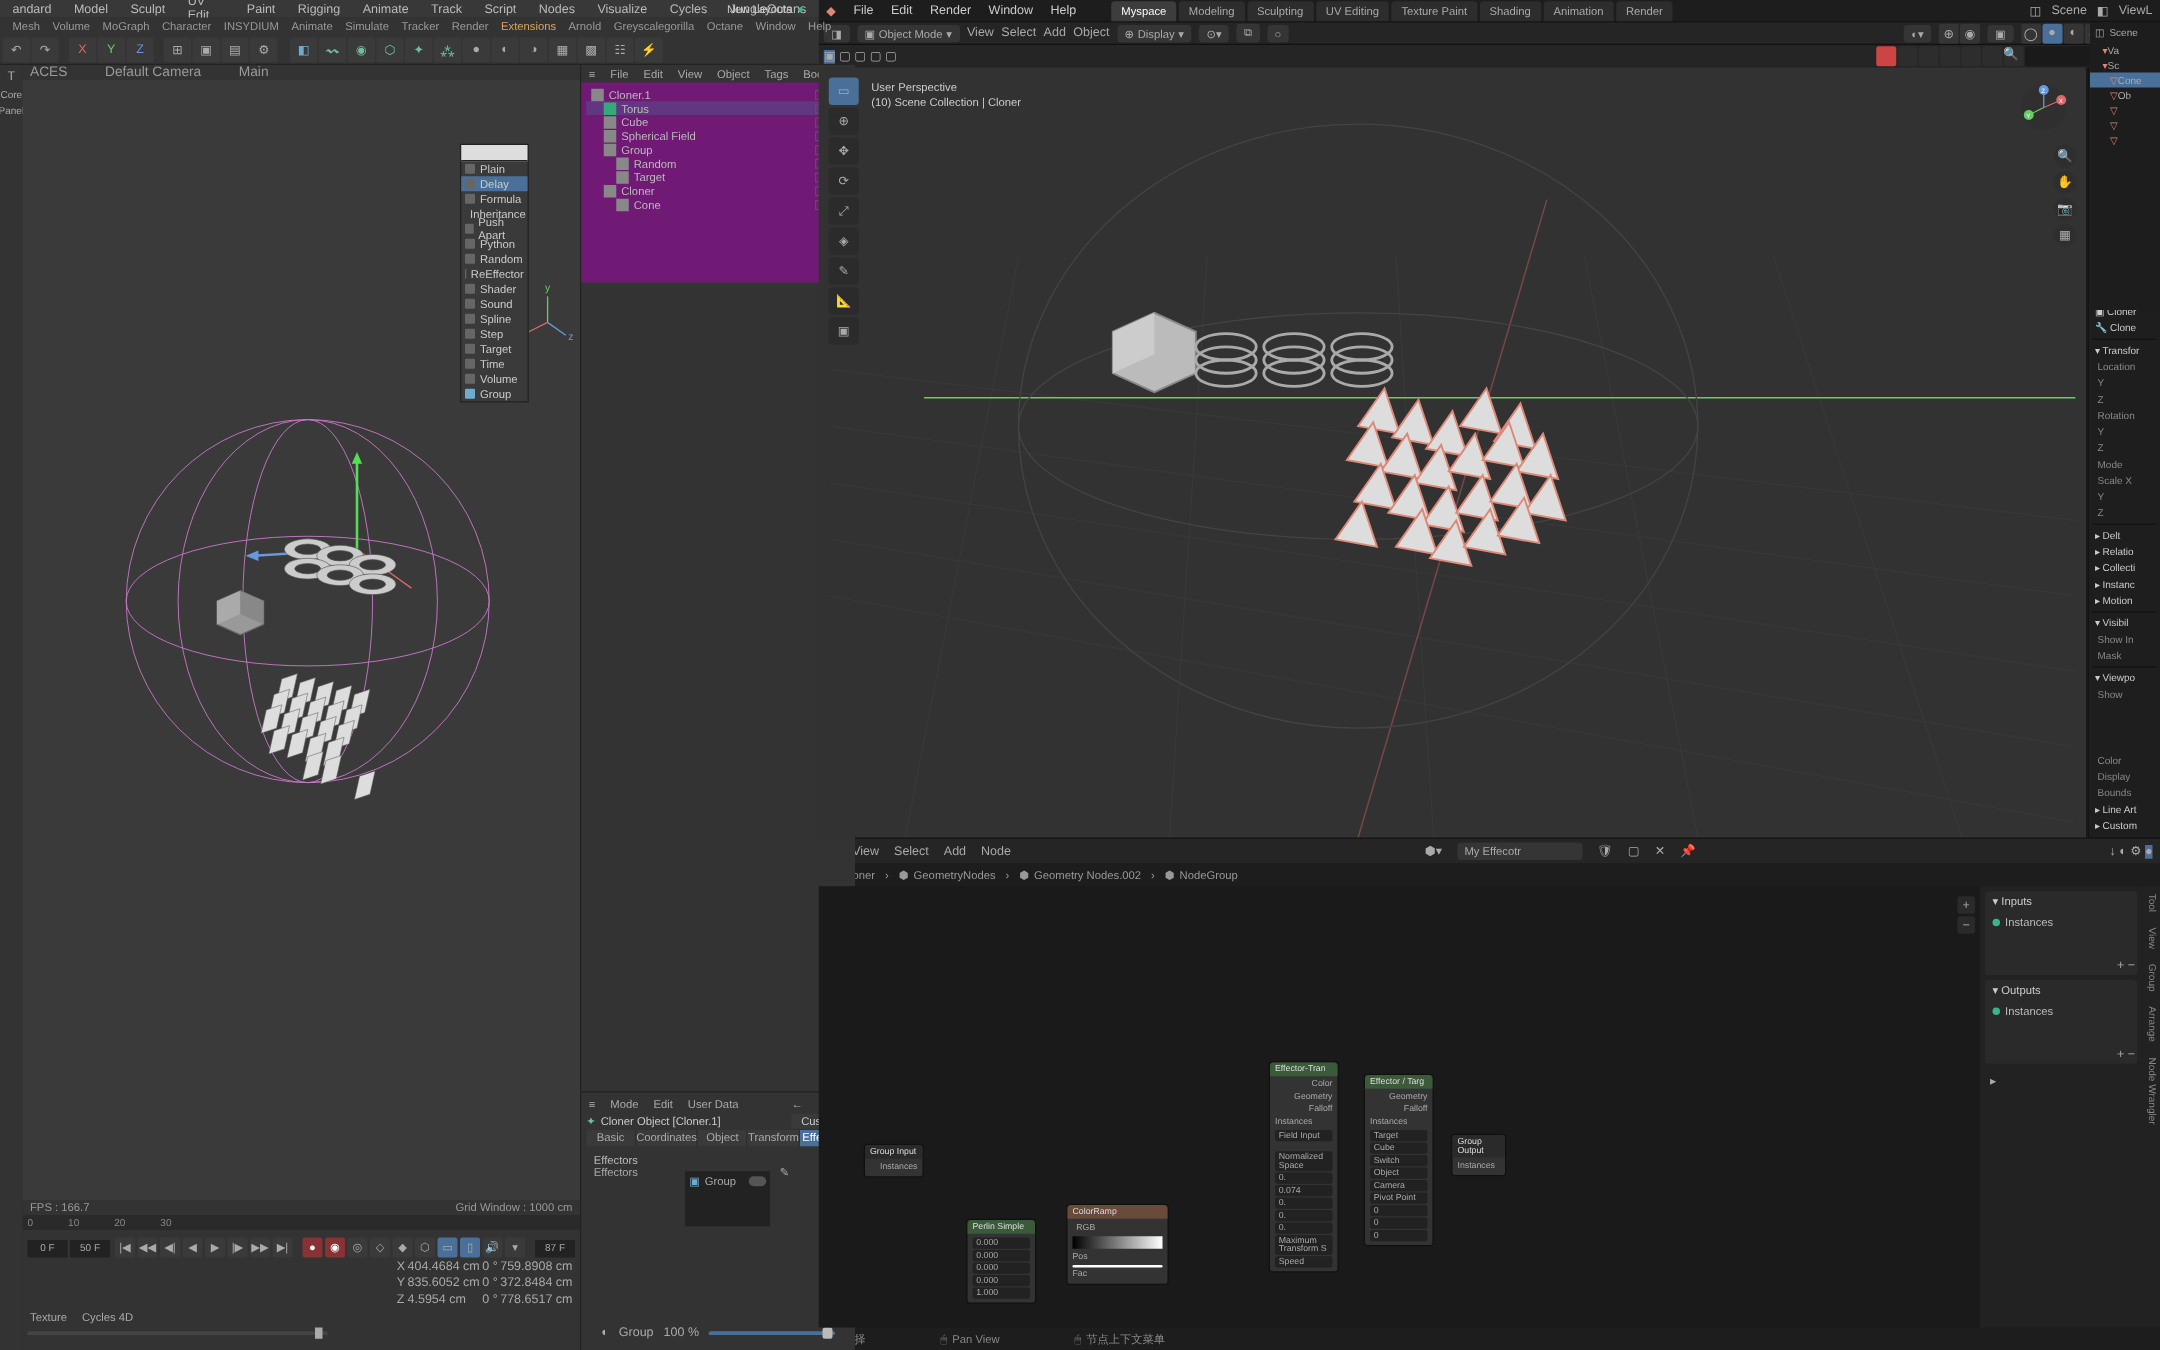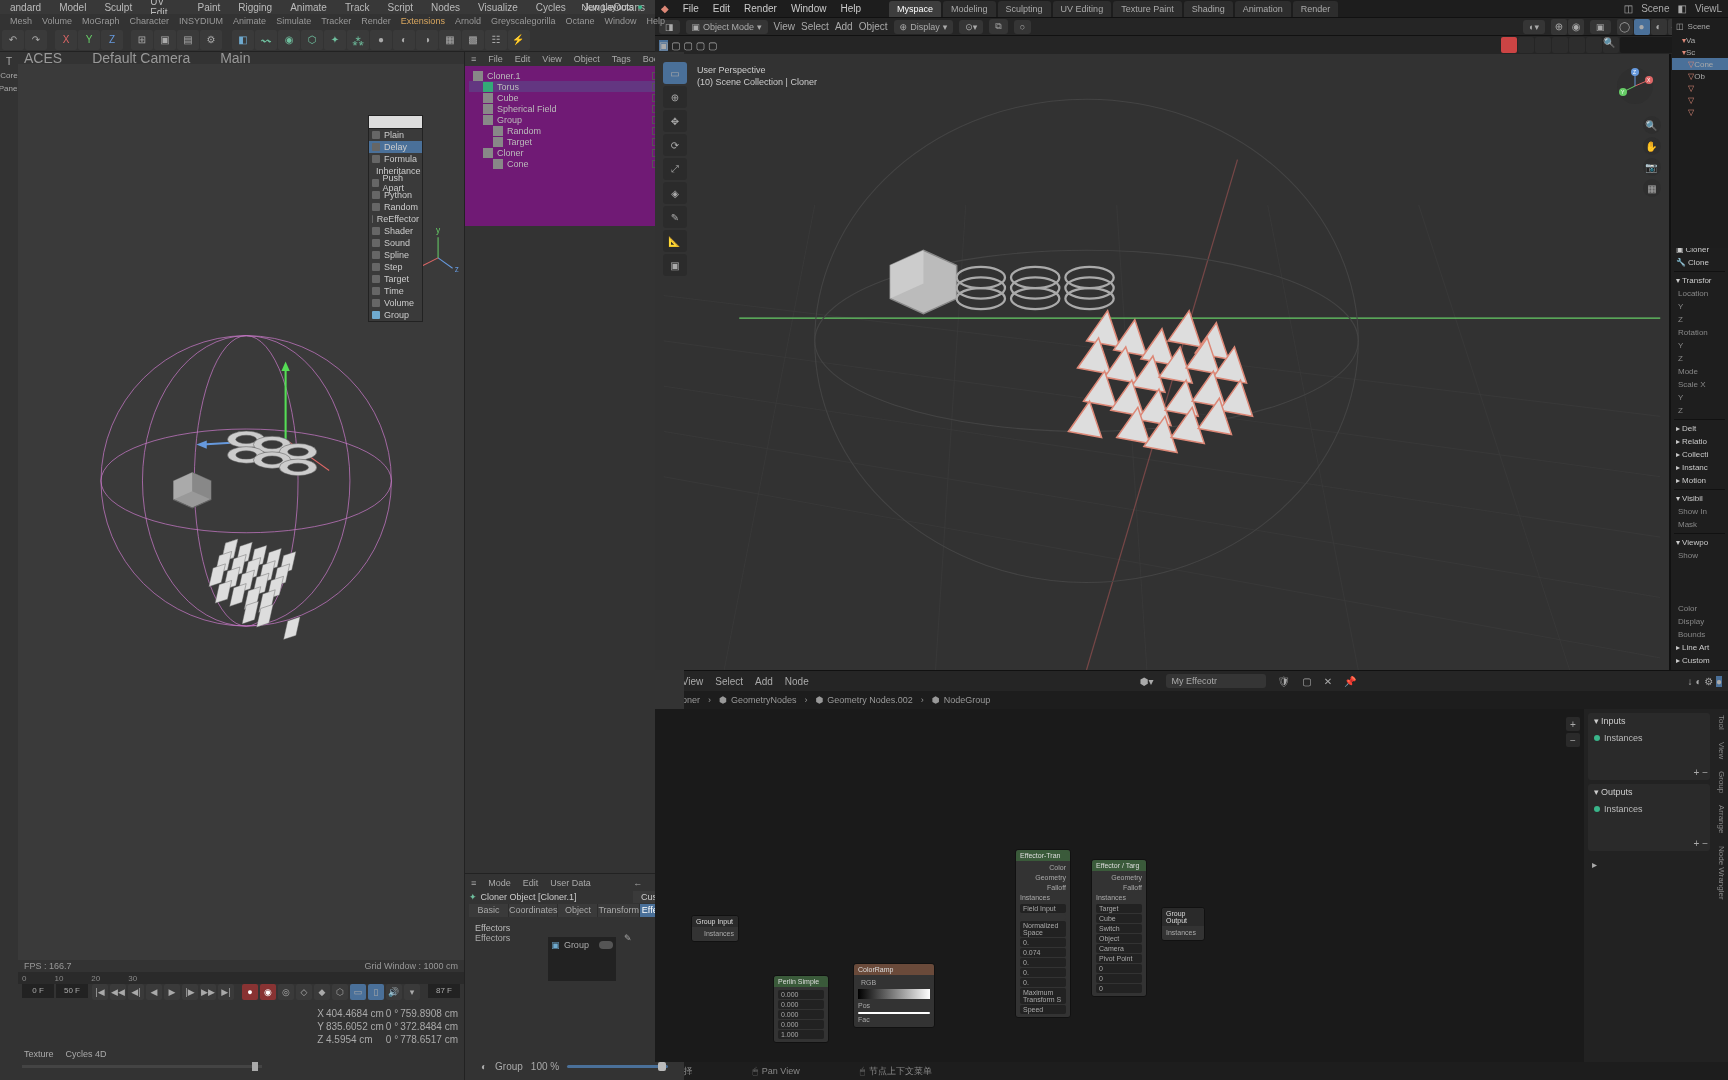--- a/index.html
+++ b/index.html
@@ -12,21 +12,21 @@
 .c4d-menubar span{cursor:pointer}
 .c4d-submenubar{height:14px;background:#333;display:flex;gap:10px;padding:0 10px;align-items:center;color:#999;font-size:9px}
 .c4d-newlayouts{position:absolute;right:12px;top:2px;font-size:9px;color:#ccc;display:flex;gap:4px;align-items:center}
 .c4d-toolbar{height:24px;background:#333;display:flex;align-items:center;gap:1px;padding-left:2px;border-bottom:1px solid #222}
 .c4d-toolbar .tb{width:22px;height:20px;background:#3a3a3a;display:flex;align-items:center;justify-content:center;border-radius:2px}
 .c4d-toolbar .tb.g{color:#6fbf9e}
 .c4d-toolbar .tb.b{color:#6faacf}
 .c4d-left-bar{width:18px;background:#333;display:flex;flex-direction:column;align-items:center;gap:4px;padding-top:4px}
 .c4d-mid{display:flex;flex:1}
 .c4d-main{flex:1;display:flex;flex-direction:column}
-.c4d-viewport-head{height:12px;background:#333;display:flex;align-items:center;padding:0 6px;color:#999;font-size:14px;gap:30px}
+.c4d-viewport-head{height:12px;background:#333;display:flex;align-items:center;padding:0 6px;color:#999;font-size:11px;gap:30px}
 .c4d-viewport{flex:1;background:#3a3a3a;position:relative}
 .c4d-rightpanel{width:220px;background:#333;display:flex;flex-direction:column;border-left:1px solid #222}
 .c4d-rp-menu{height:14px;display:flex;gap:12px;padding:0 6px;align-items:center;color:#aaa;font-size:9px}
 .c4d-outliner{flex:0 0 auto;min-height:160px;background:#701a75;padding:4px}
 .c4d-outliner .row{display:flex;align-items:center;height:11px;font-size:9px;color:#bbb;padding-left:4px}
 .c4d-outliner .row.lv1{padding-left:14px}
 .c4d-outliner .row.lv2{padding-left:24px}
 .c4d-outliner .row .ico{width:10px;height:10px;margin-right:4px;display:inline-block}
 .c4d-outliner .checks{margin-left:auto;display:flex;gap:2px}
 .c4d-outliner .checks span{width:8px;height:8px;border:1px solid #555;display:inline-block}
@@ -40,21 +40,21 @@
 .c4d-effectors{padding:6px}
 .c4d-effectors .label{font-size:9px;color:#bbb}
 .c4d-effectors .box{background:#222;height:44px;margin-top:4px;margin-left:30px;padding:3px;font-size:9px}
 .c4d-effectors .grp{display:inline-flex;align-items:center;gap:4px}
 .c4d-slider-row{margin-top:80px;display:flex;align-items:center;gap:8px;padding:0 6px}
 .c4d-slider-row .track{flex:1;height:3px;background:linear-gradient(to right,#4a7099,#4a7099);position:relative;border-radius:2px}
 .c4d-slider-row .knob{position:absolute;right:2px;top:-3px;width:8px;height:9px;background:#bbb;border-radius:2px}
 .c4d-bottom{height:120px;background:#333;display:flex;flex-direction:column}
 .c4d-fps{height:12px;display:flex;justify-content:space-between;padding:0 6px;font-size:9px;color:#999;align-items:center}
 .c4d-timeline{height:12px;background:#2a2a2a;display:flex;align-items:center;padding:0 4px;font-size:8px;color:#888;gap:28px}
-.c4d-playbar{height:22px;display:flex;align-items:flex-start;gap:2px;padding:0 4px}
+.c4d-playbar{height:22px;display:flex;align-items:flex-end;gap:2px;padding:0 4px}
 .c4d-playbar .btn{width:16px;height:16px;background:#3a3a3a;display:flex;align-items:center;justify-content:center;border-radius:2px;font-size:9px}
 .c4d-playbar .btn.rec{background:#883333;color:#fff}
 .c4d-playbar .input{width:32px;height:14px;background:#222;text-align:center;line-height:14px;font-size:8px}
 .c4d-transform{display:flex;padding:2px 4px;gap:4px}
 .c4d-transform .dropdown{background:#3a3a3a;padding:2px 6px;font-size:9px}
 .c4d-matbar{height:14px;display:flex;gap:12px;padding:0 6px;font-size:9px;align-items:center}
 .c4d-slider2{padding:4px;display:flex}
 .c4d-slider2 .tr{width:240px;height:3px;background:#444;position:relative}
 .c4d-slider2 .kn{position:absolute;right:4px;top:-3px;width:6px;height:9px;background:#aaa}
 

